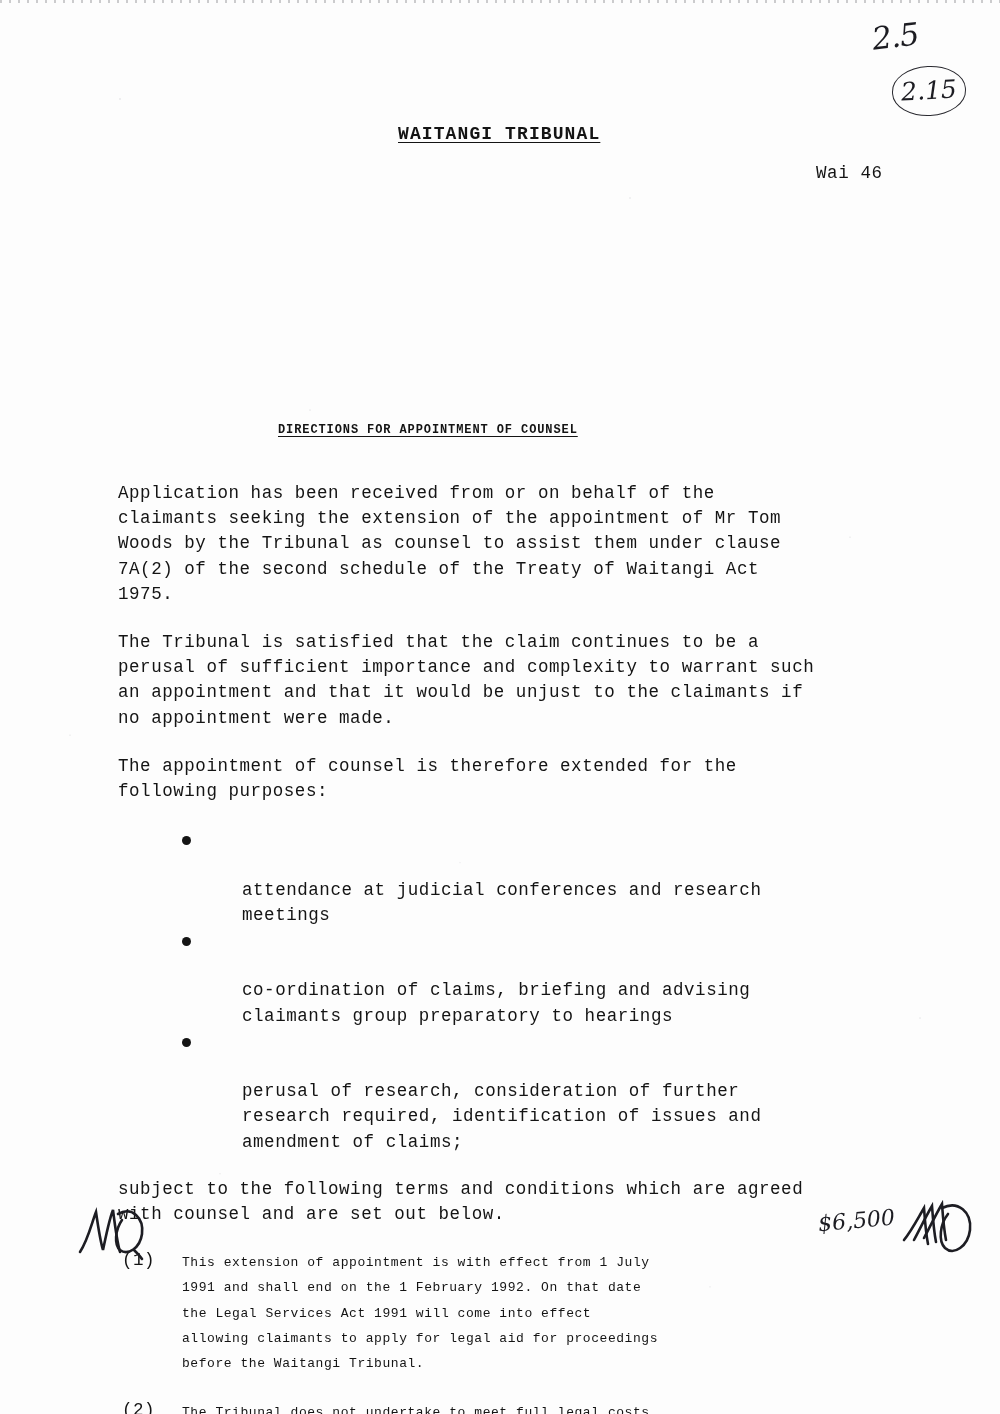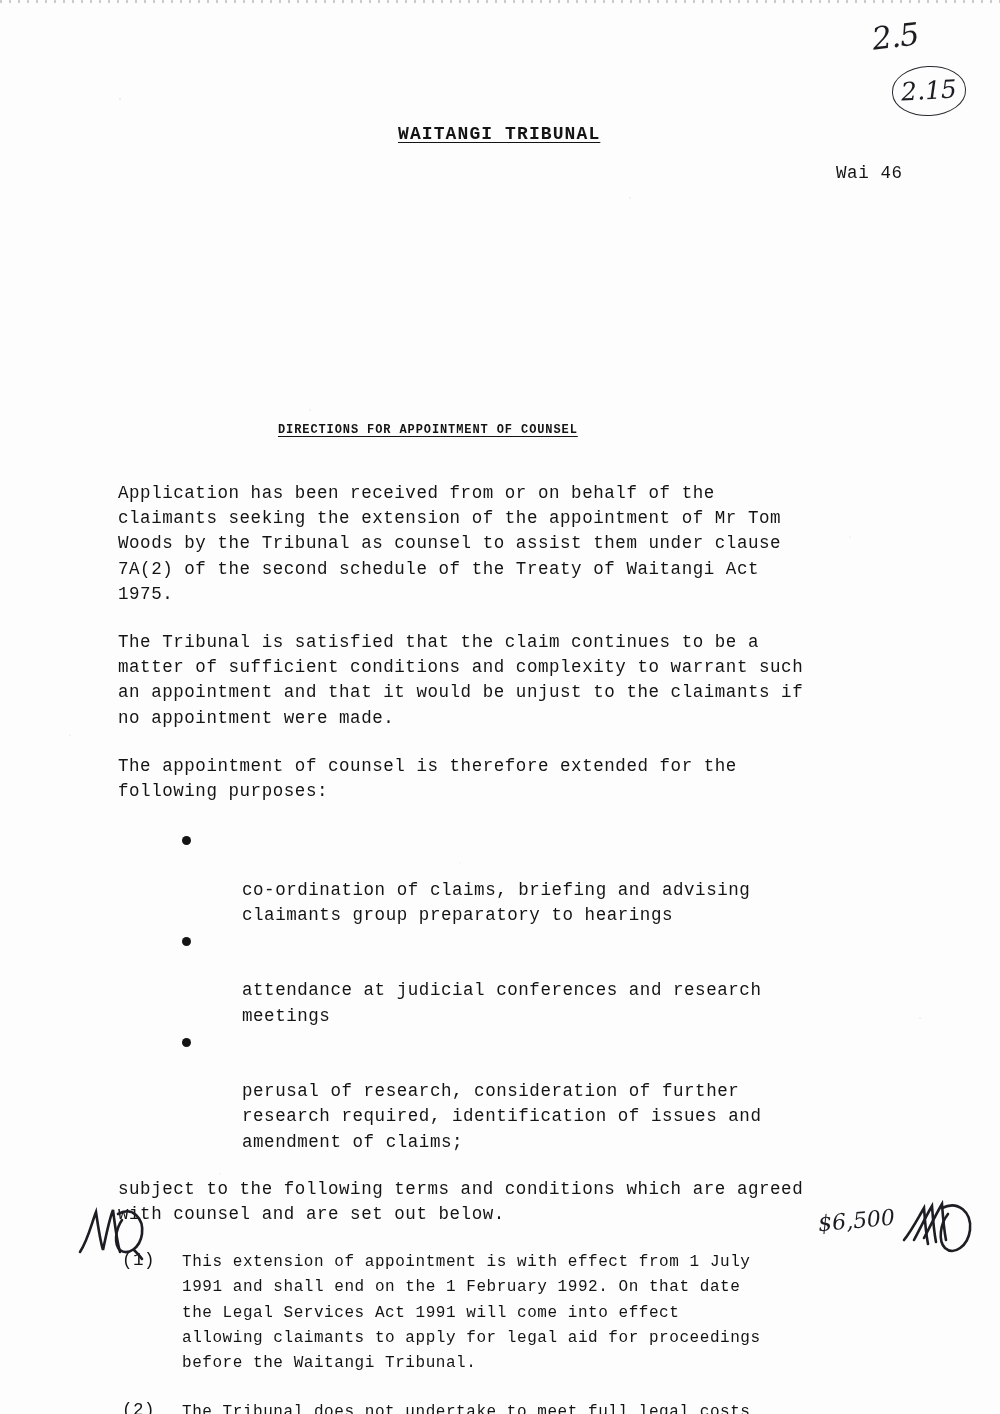--- a/index.html
+++ b/index.html
@@ -50,21 +50,21 @@
   
   .hdr-tribunal {
     left: 398px; top: 124px;
     font-size: 18px;
     font-weight: bold;
     letter-spacing: 1.1px;
     text-decoration: underline;
     text-underline-offset: 3px;
   }
   .wai {
-    left: 836px; top: 163px;
+    left: 816px; top: 163px;
     font-size: 17.5px;
     letter-spacing: .6px;
   }
   .doc-title {
     left: 278px; top: 423px;
     font-size: 12px;
     font-weight: bold;
     letter-spacing: .9px;
     text-decoration: underline;
     text-underline-offset: 3px;
@@ -123,21 +123,21 @@
 
   
   .clause { position: relative; padding-left: 64px; margin: 0 0 24px 0; }
   .clause .num {
     position: absolute;
     left: 4px; top: 0;
     font-size: 17.5px;
     letter-spacing: .55px;
   }
   .clause .txt {
-    font-size: 16px;
+    font-size: 13px;
     line-height: 25.2px;
     letter-spacing: .55px;
     white-space: pre-line;
     text-align: right;
   }
 
   
   .hand {
     font-family: "DejaVu Serif", "Liberation Serif", serif;
     font-style: italic;
@@ -191,37 +191,37 @@
 
   <div class="abs body-block">
 
     <p class="para">Application has been received from or on behalf of the
 claimants seeking the extension of the appointment of Mr Tom
 Woods by the Tribunal as counsel to assist them under clause
 7A(2) of the second schedule of the Treaty of Waitangi Act
 1975.</p>
 
     <p class="para">The Tribunal is satisfied that the claim continues to be a
-matter of sufficient conditions and complexity to warrant such
+perusal of sufficient importance and complexity to warrant such
 an appointment and that it would be unjust to the claimants if
 no appointment were made.</p>
 
     <p class="para">The appointment of counsel is therefore extended for the
 following purposes:</p>
 
     <ul class="bullets">
+      <li>
+        <span class="dot"></span>
+        <span>attendance at judicial conferences and research
+meetings</span>
+      </li>
       <li>
         <span class="dot"></span>
         <span>co-ordination of claims, briefing and advising
 claimants group preparatory to hearings</span>
-      </li>
-      <li>
-        <span class="dot"></span>
-        <span>attendance at judicial conferences and research
-meetings</span>
       </li>
       <li>
         <span class="dot"></span>
         <span>perusal of research, consideration of further
 research required, identification of issues and
 amendment of claims;</span>
       </li>
     </ul>
 
     <p class="para">subject to the following terms and conditions which are agreed

